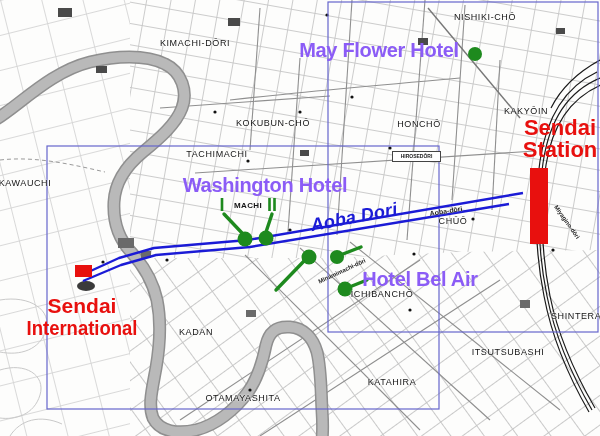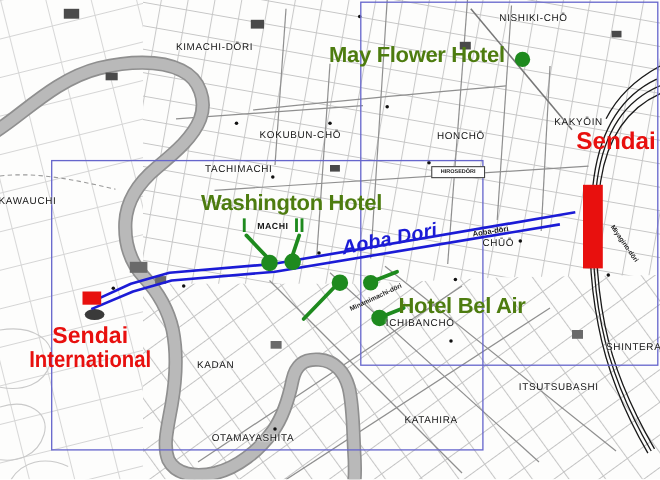--- a/index.html
+++ b/index.html
@@ -5,21 +5,21 @@
   html,body{margin:0;padding:0;background:#fff;}
   #stage{position:relative;width:600px;height:436px;overflow:hidden;background:#fdfdfc;
          font-family:"Liberation Sans","DejaVu Sans",sans-serif;}
   #stage svg{position:absolute;left:0;top:0;}
   .lbl{position:absolute;transform:translate(-50%,-50%);white-space:nowrap;line-height:1;}
   .district{font-size:9px;font-weight:normal;letter-spacing:.6px;color:#141414;
             text-shadow:0 0 2px #fff,0 0 2px #fff;}
   .district-sm{font-size:8px;font-weight:bold;letter-spacing:.4px;color:#141414;
             text-shadow:0 0 2px #fff;}
   .tiny{font-size:6px;font-weight:bold;color:#222;text-shadow:0 0 1px #fff;}
-  .hotel{font-size:20px;font-weight:bold;color:#4d7c0f;letter-spacing:-.3px;}
+  .hotel{font-size:20px;font-weight:bold;color:#8b5cf6;letter-spacing:-.3px;}
   .hotel-sub{font-size:18px;font-weight:bold;color:#1e8a1e;}
   .redlbl{font-size:21px;font-weight:bold;color:#e8100e;}
   .routelbl{font-size:18px;font-weight:bold;font-style:italic;color:#1b1bd6;letter-spacing:.2px;}
   .boxlbl{position:absolute;font-size:5px;font-weight:bold;color:#222;background:#fff;
           border:1px solid #444;text-align:center;line-height:8px;}
   .lbl-left{transform:translate(0,-50%);}
 </style>
 </head>
 <body>
 
@@ -151,35 +151,36 @@
   <span class="lbl district" style="left:485px;top:17px">NISHIKI-CHŌ</span>
   <span class="lbl district" style="left:273px;top:123px">KOKUBUN-CHŌ</span>
   <span class="lbl district" style="left:419px;top:124px">HONCHŌ</span>
   <span class="lbl district" style="left:526px;top:111px">KAKYŌIN</span>
   <span class="lbl district" style="left:217px;top:154px">TACHIMACHI</span>
   <span class="lbl district" style="left:25px;top:183px">KAWAUCHI</span>
   <span class="lbl district-sm" style="left:248px;top:206px">MACHI</span>
   <span class="lbl district" style="left:453px;top:221px">CHŪŌ</span>
   <span class="lbl district" style="left:382px;top:294px">ICHIBANCHŌ</span>
   <span class="lbl district" style="left:196px;top:332px">KADAN</span>
-  <span class="lbl district" style="left:230px;top:398px">OTAMAYASHITA</span>
+  <span class="lbl district" style="left:243px;top:398px">OTAMAYASHITA</span>
   <span class="lbl district" style="left:508px;top:352px">ITSUTSUBASHI</span>
   <span class="lbl district" style="left:392px;top:382px">KATAHIRA</span>
   <span class="lbl lbl-left district" style="left:551px;top:316px">SHINTERA</span>
 
   <span class="lbl tiny" style="left:446px;top:211px;transform:translate(-50%,-50%) rotate(-9deg);font-size:7px">Aoba-dōri</span>
   <span class="lbl tiny" style="left:342px;top:271px;transform:translate(-50%,-50%) rotate(-25deg)">Minamimachi-dōri</span>
   <span class="lbl tiny" style="left:567px;top:222px;transform:translate(-50%,-50%) rotate(55deg)">Miyagino-dōri</span>
   <div class="boxlbl" style="left:392px;top:151px;width:47px;height:9px">HIROSEDŌRI</div>
 
   <span class="lbl routelbl" style="left:354px;top:217px;transform:translate(-50%,-50%) rotate(-11deg)">Aoba Dori</span>
 
   <span class="lbl hotel" style="left:379px;top:50px">May Flower Hotel</span>
   <span class="lbl hotel" style="left:265px;top:185px">Washington Hotel</span>
   <span class="lbl hotel-sub" style="left:222px;top:205px">I</span>
   <span class="lbl hotel-sub" style="left:272px;top:205px">II</span>
   <span class="lbl hotel" style="left:420px;top:279px">Hotel Bel Air</span>
 
   <span class="lbl redlbl" style="left:560px;top:128px;font-size:22px">Sendai</span>
+  <span class="lbl redlbl" style="left:560px;top:150px;font-size:22px">Station</span>
   <span class="lbl redlbl" style="left:82px;top:305px">Sendai</span>
   <span class="lbl redlbl" style="left:82px;top:327px;transform:translate(-50%,-50%) scaleX(0.88)">International</span>
 
 </div>
 
 </body></html>

